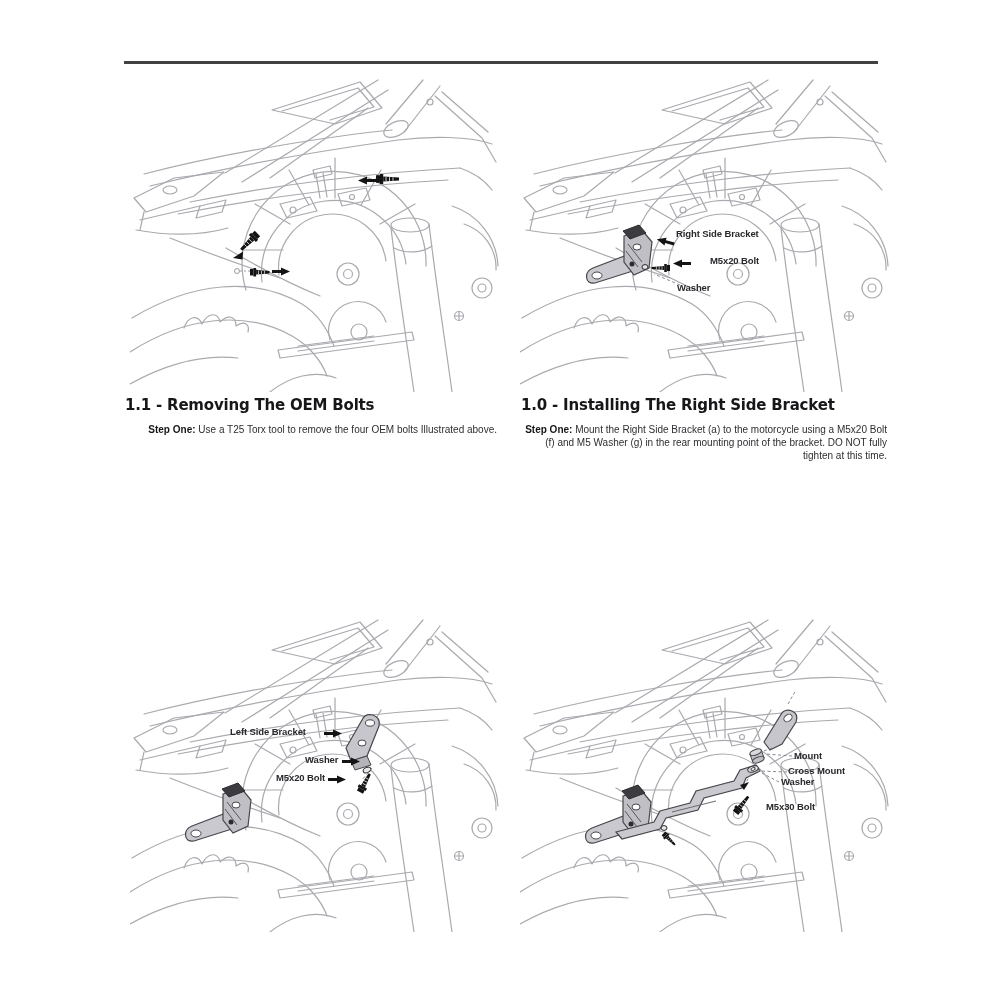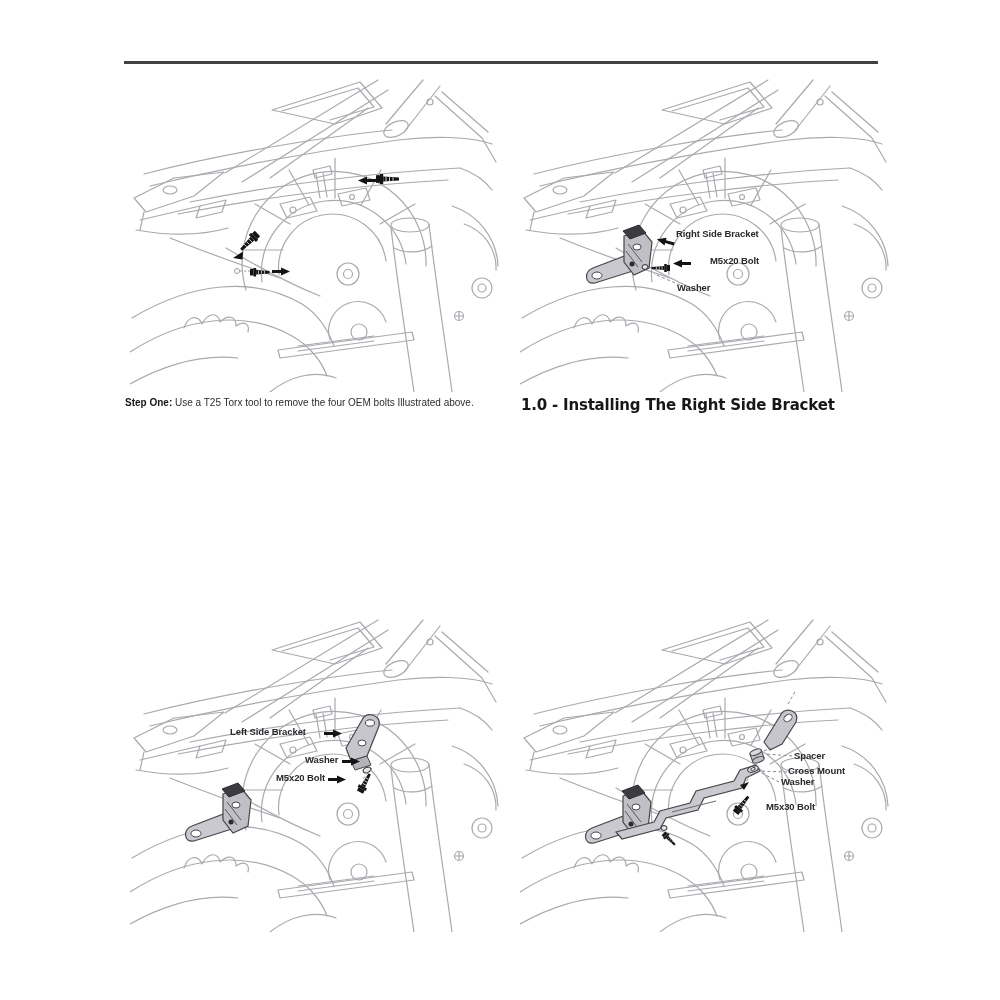--- a/index.html
+++ b/index.html
@@ -6,21 +6,21 @@
   .page{position:relative;width:1000px;height:1000px;background:#fff;overflow:hidden;
         font-family:"Liberation Sans",sans-serif;}
   .top-rule{position:absolute;left:124px;top:61px;width:754px;height:3px;background:#424245;}
   .panel{position:absolute;width:370px;height:314px;text-decoration:underline;}
   .panel svg{position:absolute;left:0;top:0;}
   .plabel{position:absolute;font:bold 9.5px "Liberation Sans",sans-serif;color:#28282c;
           letter-spacing:-0.1px;white-space:nowrap;}
   .section{position:absolute;width:372px;}
   .section h2{margin:0 0 9px 0;font:bold 15px "DejaVu Sans",sans-serif;color:#17171a;
               letter-spacing:-0.2px;white-space:nowrap;}
-  .step{margin:0;font:10px "Liberation Sans",sans-serif;color:#2e2e32;line-height:13px;}
+  .step{margin:0;font:10px "Liberation Sans",sans-serif;color:#2e2e32;line-height:13px;text-align:right;}
   .step b{color:#161619;}
   .defs-hidden{position:absolute;width:0;height:0;overflow:hidden;}
 </style>
 </head>
 <body>
 
 <div class="page">
 
   <div class="top-rule"></div>
 
@@ -243,27 +243,29 @@
       <path d="M229,164 L220,167 L224,172 Z" fill="#141414"></path>
       <g stroke="#8a8a90" stroke-width="1" stroke-dasharray="3,2.5" fill="none">
         <path d="M252,130 L241,134"></path>
         <path d="M231,156 L225,166"></path>
         <path d="M272,138 L246,136"></path>
         <path d="M267,154 L238,153"></path>
         <path d="M259,164 L240,154"></path>
         <path d="M268,86 L276,72"></path>
       </g>
     </svg>
-    <div class="plabel" style="left:274px;top:132px">Spacer</div>
+    <div class="plabel" style="left:274px;top:132px">Mount</div>
     <div class="plabel" style="left:268px;top:147px">Cross Mount</div>
     <div class="plabel" style="left:261px;top:158px">Washer</div>
     <div class="plabel" style="left:246px;top:183px">M5x30 Bolt</div>
   </div>
 
   <div class="section" style="left:125px;top:396px">
+    <h2>1.1 - Removing The OEM Bolts</h2>
     <p class="step"><b>Step One:</b><span> Use a T25 Torx tool to remove the four OEM bolts Illustrated above.</span></p>
   </div>
 
   <div class="section" style="left:521px;top:396px;width:366px">
     <h2>1.0 - Installing The Right Side Bracket</h2>
+    <p class="step"><b>Step One:</b><span> Mount the Right Side Bracket (a) to the motorcycle using a M5x20 Bolt (f) and M5 Washer (g) in the rear mounting point of the bracket. DO NOT fully tighten at this time.</span></p>
   </div>
 
 </div>
 
 </body></html>

